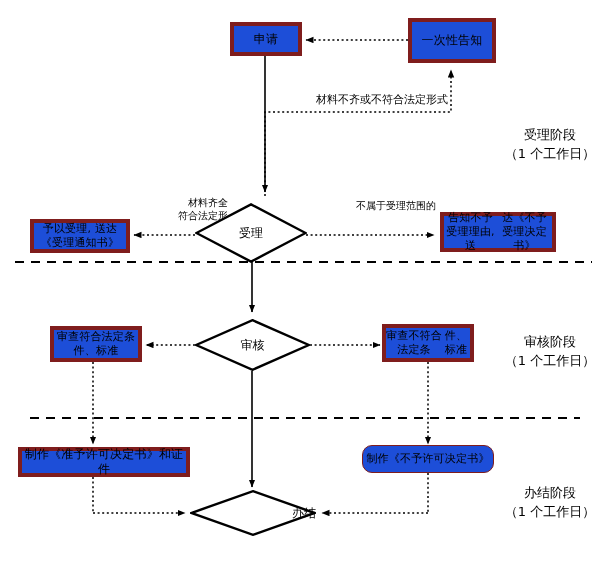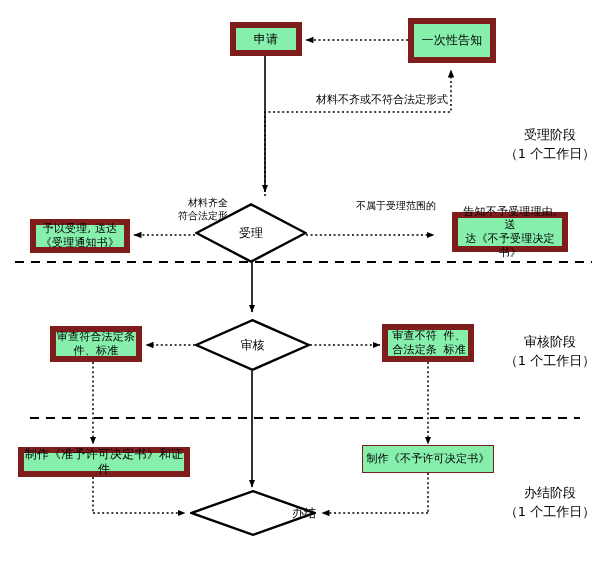--- a/index.html
+++ b/index.html
@@ -26,26 +26,26 @@
   }
   
   .node {
     position: absolute;
     box-sizing: border-box;
     display: flex;
     align-items: center;
     justify-content: center;
     text-align: center;
     color: #000000;
-    background: #86efac;
-    border: 6px solid #7f1d1d;
+    background: #1d4ed8;
+    border: 4px solid #7f1d1d;
     line-height: 1.25;
     letter-spacing: 0.2px;
   }
-  .node.thin { border-width: 1.5px; }
+  .node.thin { border-width: 1.5px; border-radius: 10px; }
   
   .diamond {
     position: absolute;
     display: flex;
     align-items: center;
     justify-content: center;
     text-align: center;
     color: #000000;
   }
   .diamond .dshape {
@@ -185,21 +185,21 @@
     <div>《受理通知书》</div>
   </div>
 
   <div class="diamond fs12" style="left:195px; top:203px; width:112px; height:60px;">
     <svg class="dshape" viewBox="0 0 112 60" preserveAspectRatio="none">
       <polygon points="56,1.4 110.6,30 56,58.6 1.4,30" fill="#ffffff" stroke="#000000" stroke-width="2.4" vector-effect="non-scaling-stroke"></polygon>
     </svg>
     <span class="dlabel">受理</span>
   </div>
 
-  <div class="node fs11" style="left:440px; top:212px; width:116px; height:40px; flex-direction:column;margin-left:12px;">
+  <div class="node fs11" style="left:440px; top:212px; width:116px; height:40px; flex-direction:row;">
     <div>告知不予受理理由, 送</div>
     <div>达《不予受理决定书》</div>
   </div>
 
   <div class="node fs11" style="left:50px; top:326px; width:92px; height:36px; flex-direction:column;">
     <div>审查符合法定条</div>
     <div>件、标准</div>
   </div>
 
   <div class="diamond fs12" style="left:195px; top:319px; width:115px; height:52px;">

